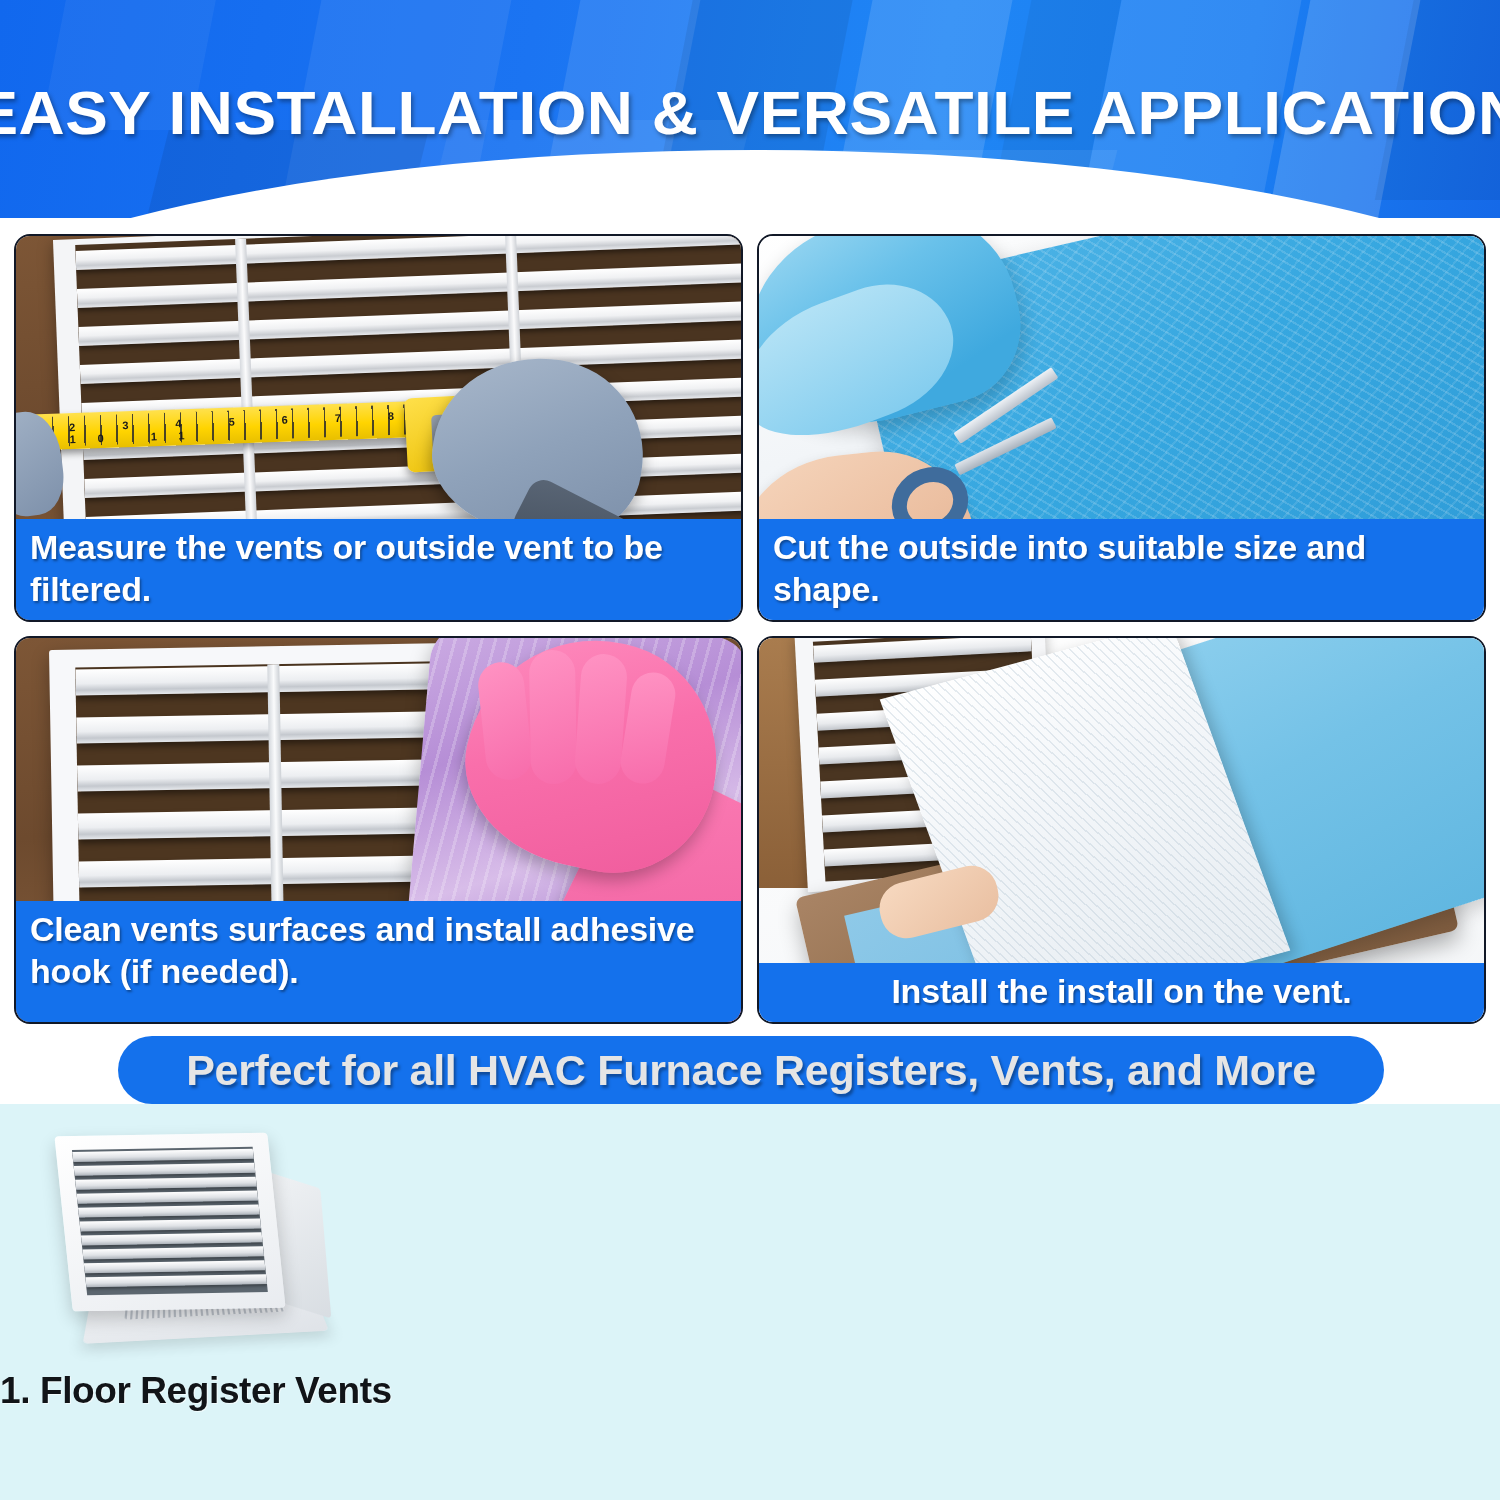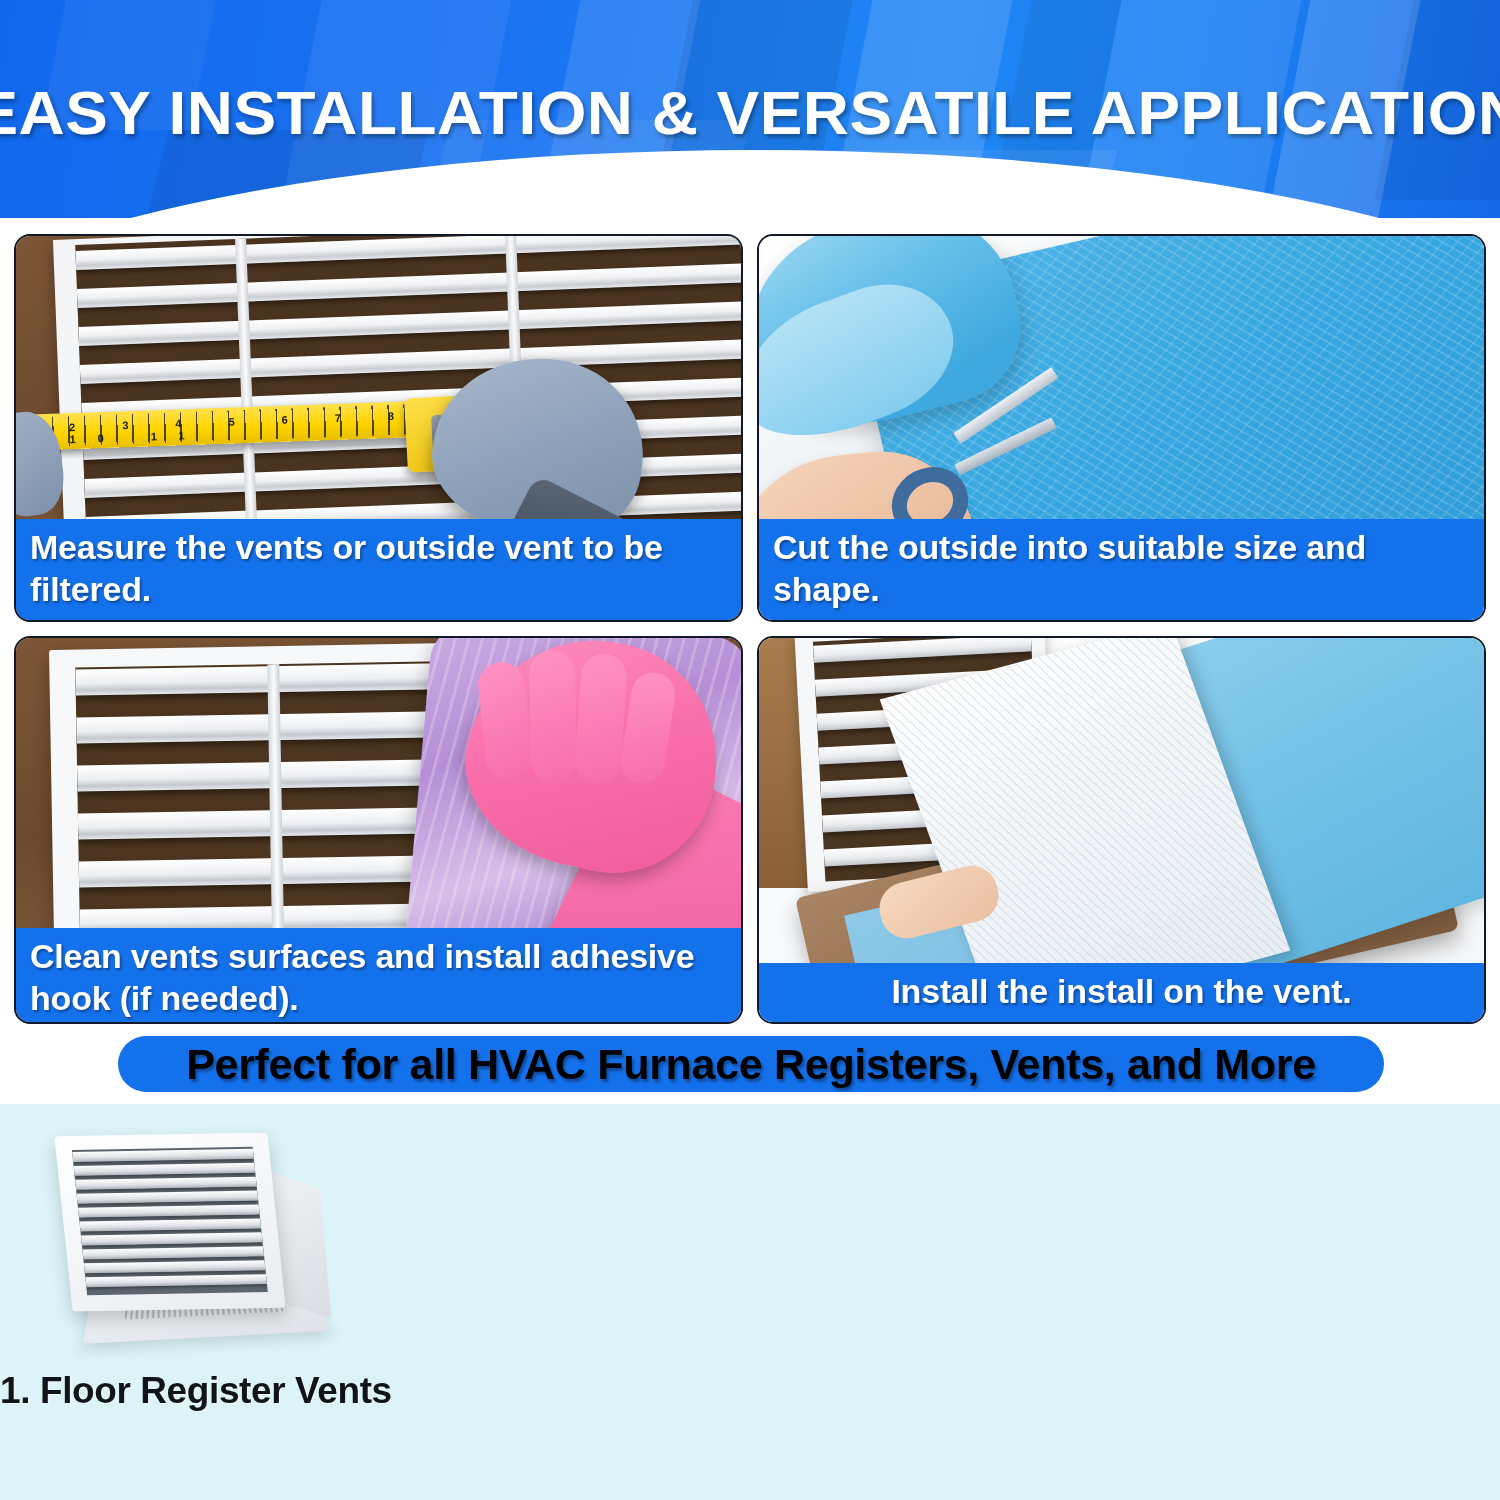--- a/index.html
+++ b/index.html
@@ -63,21 +63,21 @@
     position:absolute; left:0; right:0; bottom:0;
     background:#1471ec;
     color:#fff;
     font-size:34px; font-weight:bold; line-height:1.22;
     padding:8px 14px 10px 14px;
     text-shadow:1.5px 2px 2.5px rgba(0,0,0,.38);
     transform:scaleX(1.0);
     letter-spacing:-.2px;
   }
   .caption.center { text-align:center; }
-  .caption.two-line { padding-bottom:3px; }
+  .caption.two-line { padding-bottom:30px; }
 
   
   .ph-wood { position:absolute; inset:0; background:linear-gradient(175deg,#7d5636 0%,#6d4a2e 45%,#8a6240 100%); }
   .ph1-grille {
     position:absolute; left:44px; top:-10px; width:720px; height:380px;
     background:#f4f5f7;
     transform:rotate(-2.2deg);
     box-shadow:0 4px 16px rgba(0,0,0,.35);
   }
   .ph1-inner { position:absolute; left:22px; top:6px; right:22px; bottom:-6px; background:#4a3420; overflow:hidden; }
@@ -267,24 +267,24 @@
     content:""; position:absolute; inset:0;
     background:repeating-linear-gradient(62deg,rgba(170,190,205,.3) 0 1.5px,transparent 1.5px 7px);
   }
   .ph4-fingers {
     position:absolute; left:120px; top:236px; width:120px; height:56px;
     background:linear-gradient(150deg,#f7d9c0,#e9bfa1); border-radius:26px; transform:rotate(-14deg);
   }
 
   
   .promo {
-    position:absolute; left:118px; top:1036px; width:1266px; height:56px;
+    position:absolute; left:118px; top:1036px; width:1266px; height:68px;
     background:#1471ec; border-radius:34px;
     display:flex; align-items:center; justify-content:center;
-    color:#000000; font-size:43px; font-weight:bold;
+    color:#e5e5e5; font-size:43px; font-weight:bold;
     text-shadow:2px 2.5px 3px rgba(0,0,0,.35);
     white-space:nowrap; letter-spacing:-.3px;
   }
 
   
   .apps {
     position:absolute; left:0; top:1104px; width:1500px; height:396px;
     background:#dcf4f8;
   }
   .apps-grid {

